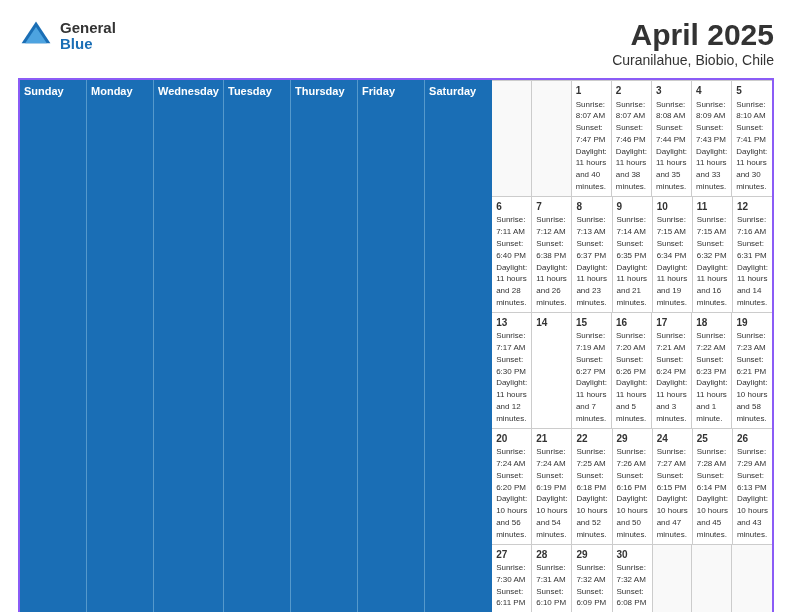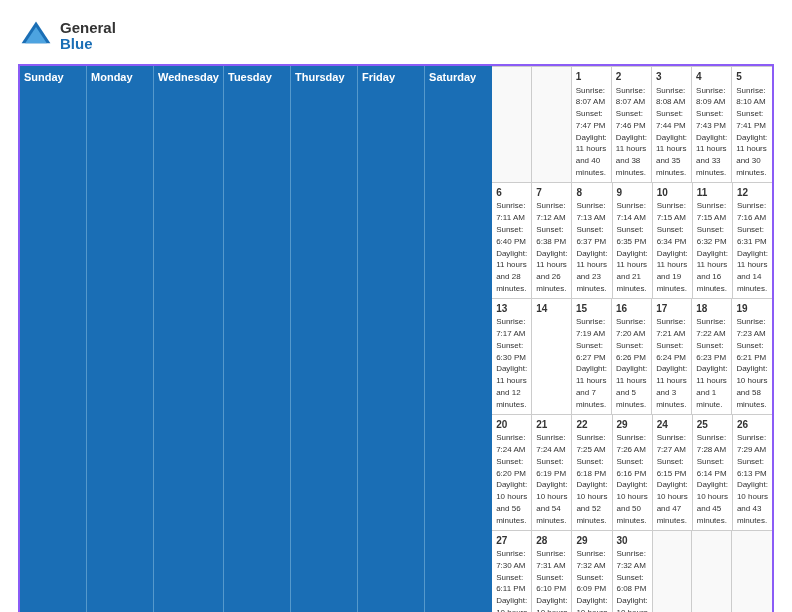--- a/index.html
+++ b/index.html
@@ -119,20 +119,24 @@
   <div class="header">
     <div class="logo">
       <svg class="logo-icon" viewBox="0 0 40 40">
         <polygon points="20,4 36,28 4,28" fill="#1a6eb5"></polygon>
         <polygon points="20,10 32,28 8,28" fill="#4da3e0"></polygon>
       </svg>
       <div class="logo-text">
         <span class="logo-general">General</span>
         <span class="logo-blue">Blue</span>
       </div>
+    </div>
+    <div class="title-block">
+      <div class="main-title">April 2025</div>
+      <div class="subtitle">Curanilahue, Biobio, Chile</div>
     </div>
   </div>
 
   <div class="calendar">
     <div class="cal-header-row" id="cal-header">
         <div class="cal-header-cell">Sunday</div>
         <div class="cal-header-cell">Monday</div>
         <div class="cal-header-cell">Wednesday</div>
         <div class="cal-header-cell">Tuesday</div>
         <div class="cal-header-cell">Thursday</div>

